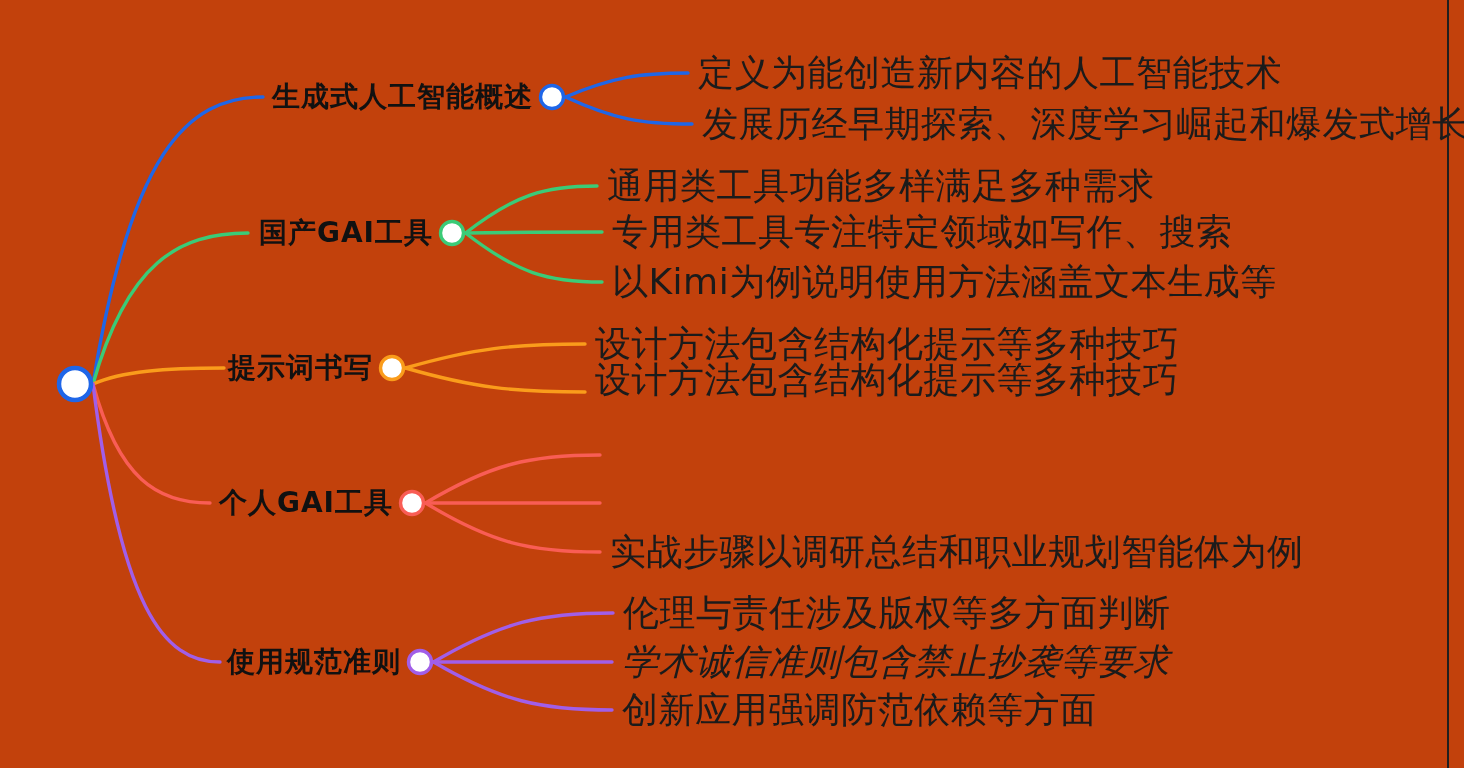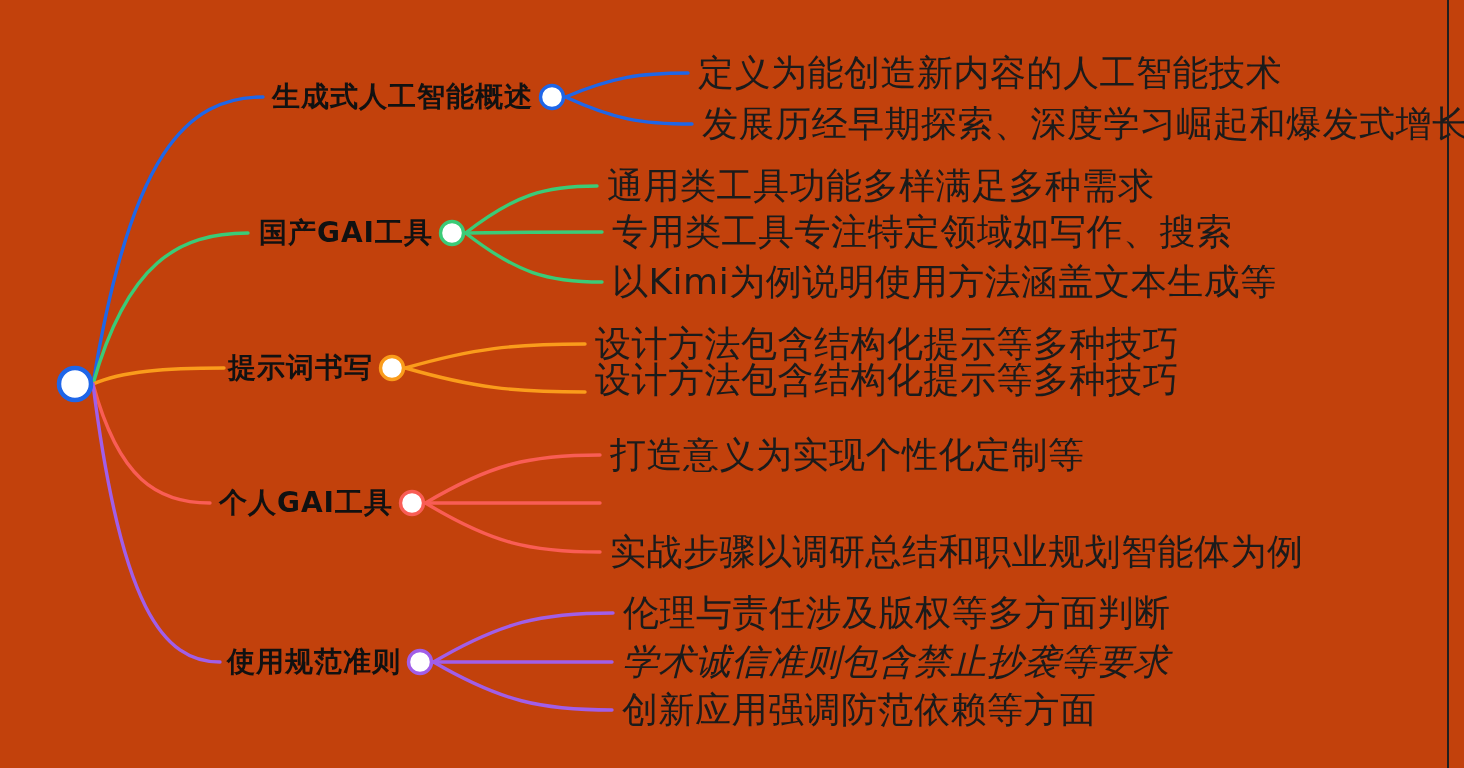--- a/index.html
+++ b/index.html
@@ -91,21 +91,20 @@
   <div class="child" style="left:698px; top:73px;">定义为能创造新内容的人工智能技术</div>
   <div class="child" style="left:702px; top:124px;">发展历经早期探索、深度学习崛起和爆发式增长</div>
 
   <div class="child" style="left:607px; top:186px;">通用类工具功能多样满足多种需求</div>
   <div class="child" style="left:612px; top:232px;">专用类工具专注特定领域如写作、搜索</div>
   <div class="child" style="left:612px; top:282px;">以Kimi为例说明使用方法涵盖文本生成等</div>
 
   <div class="child" style="left:595px; top:344px;">设计方法包含结构化提示等多种技巧</div>
   <div class="child" style="left:595px; top:380px;">设计方法包含结构化提示等多种技巧</div>
 
-  <div class="child" style="left:610px; top:455px;">打造意义为实现个性化定制等</div>
   <div class="child" style="left:610px; top:552px;">实战步骤以调研总结和职业规划智能体为例</div>
 
   <div class="child" style="left:623px; top:613px;">伦理与责任涉及版权等多方面判断</div>
   <div class="child" style="left:622px; top:662px;font-style:italic;">学术诚信准则包含禁止抄袭等要求</div>
   <div class="child" style="left:622px; top:710px;">创新应用强调防范依赖等方面</div>
 
   <div class="right-border" style="left: 1447px; background: rgb(31, 31, 31);"></div>
 </div>
 
 </body></html>

